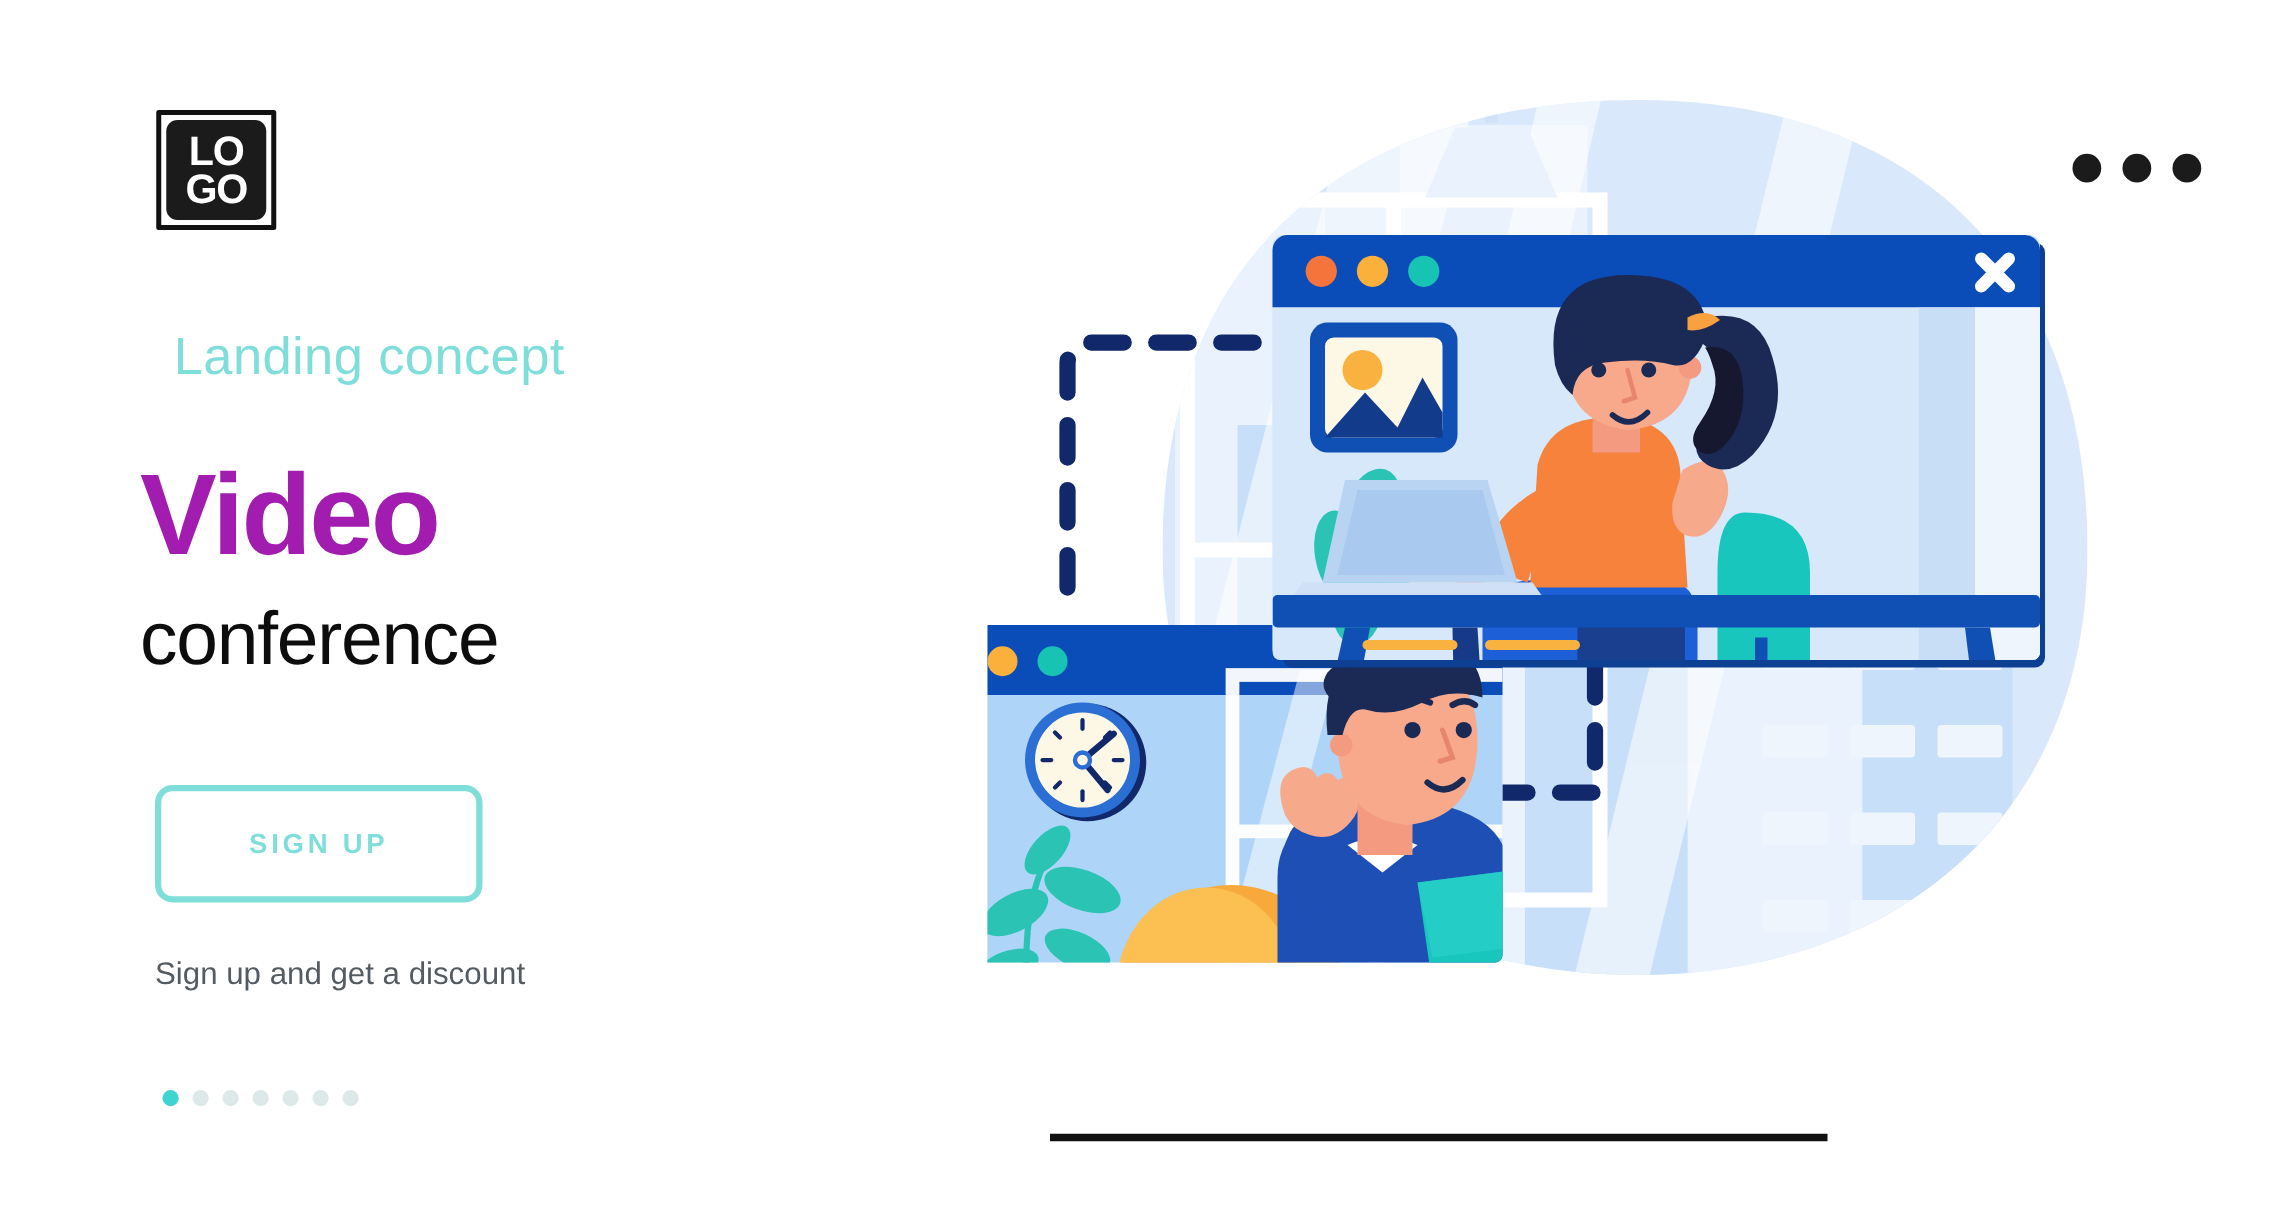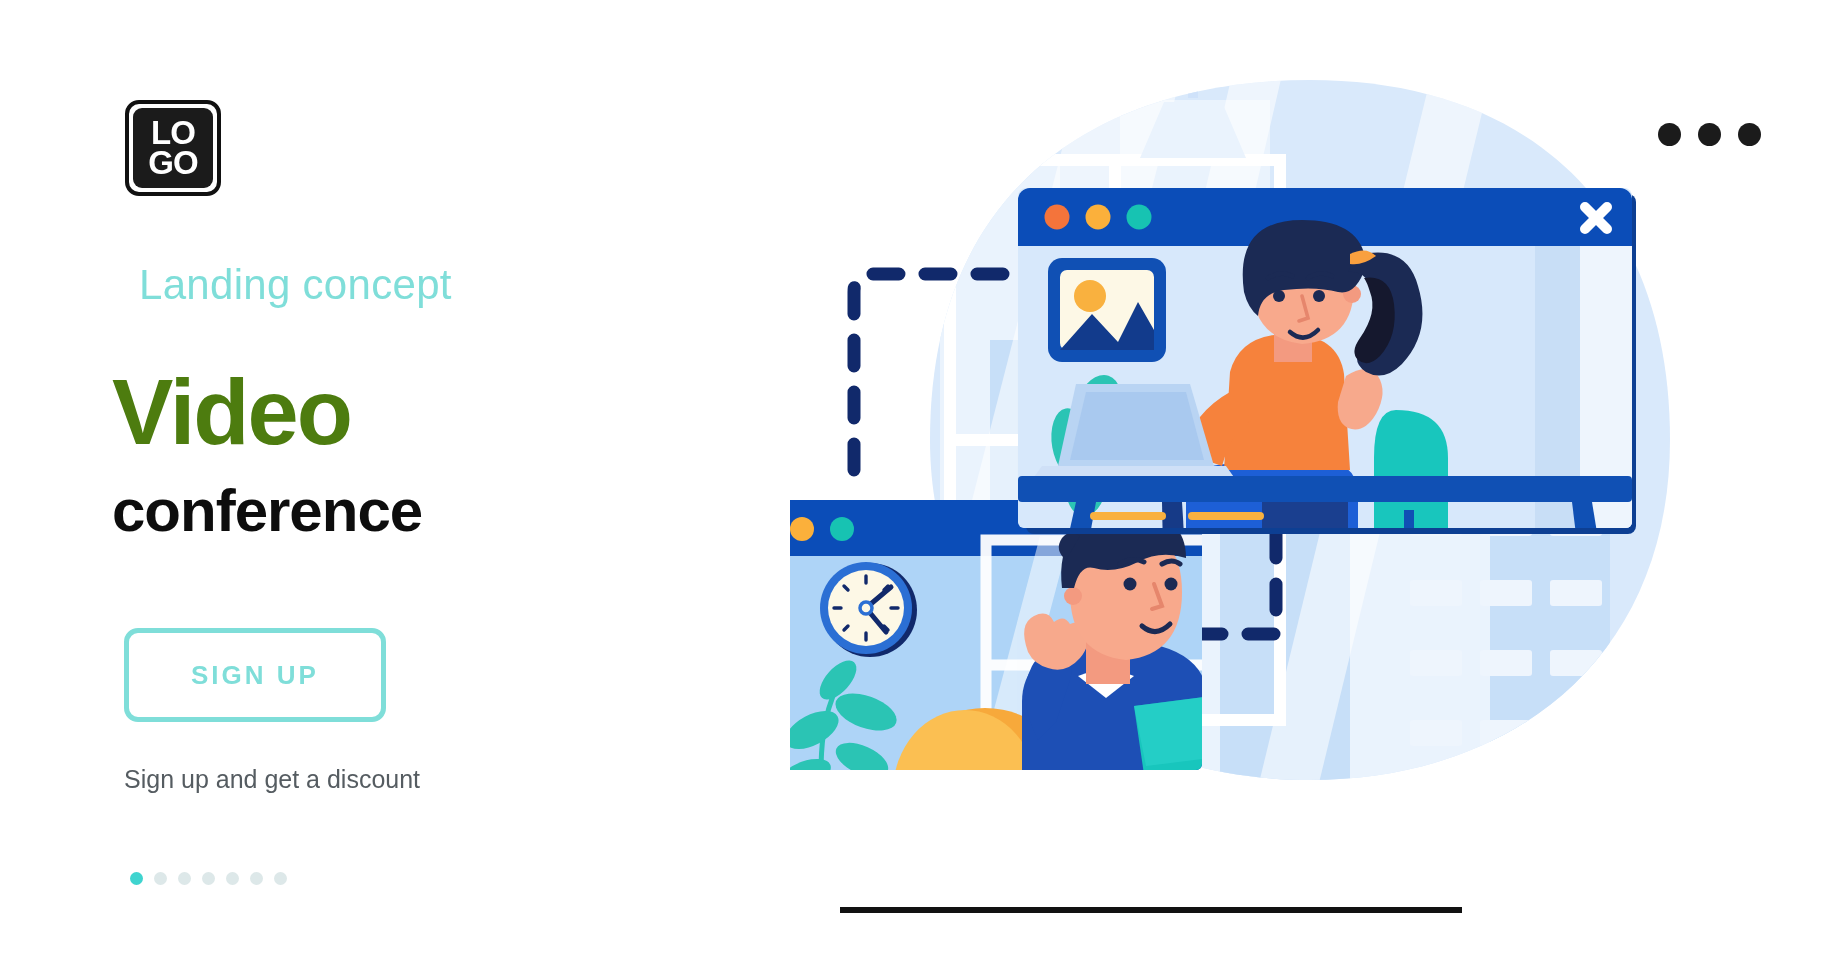--- a/index.html
+++ b/index.html
@@ -7,22 +7,22 @@
     width:1837px;height:980px;background:#ffffff;
     font-family:"Liberation Sans", sans-serif;
     overflow:hidden;position:relative;
   }
   .page{position:absolute;inset:0;}
 
   
   .header{position:absolute;left:0;top:0;width:100%;height:190px;}
   .logo-box{
     position:absolute;left:125px;top:88px;width:96px;height:96px;
-    border:4px solid #111;border-radius:14px;background:#fff;
-    box-sizing:border-box;padding:4px;margin-top:12px;
+    border:4px solid #111;border-radius:2px;background:#fff;
+    box-sizing:border-box;padding:4px;
   }
   .logo-inner{
     width:100%;height:100%;background:#1b1b1b;border-radius:9px;
     display:flex;flex-direction:column;align-items:center;justify-content:center;
     color:#fff;font-weight:bold;line-height:0.92;font-size:33px;letter-spacing:-1px;
   }
   .nav{position:absolute;left:283px;top:118px;display:flex;gap:0;}
   .nav a{
     color:#1b1b1b;font-weight:bold;font-size:20px;text-decoration:none;
     display:inline-block;
@@ -34,30 +34,30 @@
   .dots-menu span{width:23px;height:23px;border-radius:50%;background:#1b1b1b;display:block;}
 
   
   .eyebrow{
     position:absolute;left:123px;top:261px;font-size:42px;color:#7fded9;
     letter-spacing:0.3px;
     margin-left:16px;
   }
   .h1{
     position:absolute;left:112px;top:366px;font-size:92px;font-weight:bold;
-    color:#4d7c0f;letter-spacing:-2px;line-height:1;
+    color:#a21caf;letter-spacing:-2px;line-height:1;
   }
   .h2{
-    position:absolute;left:112px;top:481px;font-size:60px;font-weight:bold;
+    position:absolute;left:112px;top:481px;font-size:60px;font-weight:normal;
     color:#0d0d0d;letter-spacing:-1px;line-height:1;
   }
   .cta{
     position:absolute;left:124px;top:628px;width:262px;height:94px;
     border:5px solid #7fded9;border-radius:14px;background:transparent;
-    color:#7fded9;font-size:26px;font-weight:bold;letter-spacing:3px;
+    color:#7fded9;font-size:22px;font-weight:bold;letter-spacing:3px;
     cursor:pointer;box-sizing:border-box;
   }
   .sub{
     position:absolute;left:124px;top:765px;font-size:25px;color:#555c61;
   }
   .pager{position:absolute;left:130px;top:872px;display:flex;gap:11px;align-items:center;}
   .pager i{width:13px;height:13px;border-radius:50%;background:#dde8e9;display:block;}
   .pager i.on{background:#3fd4cf;}
 
   

